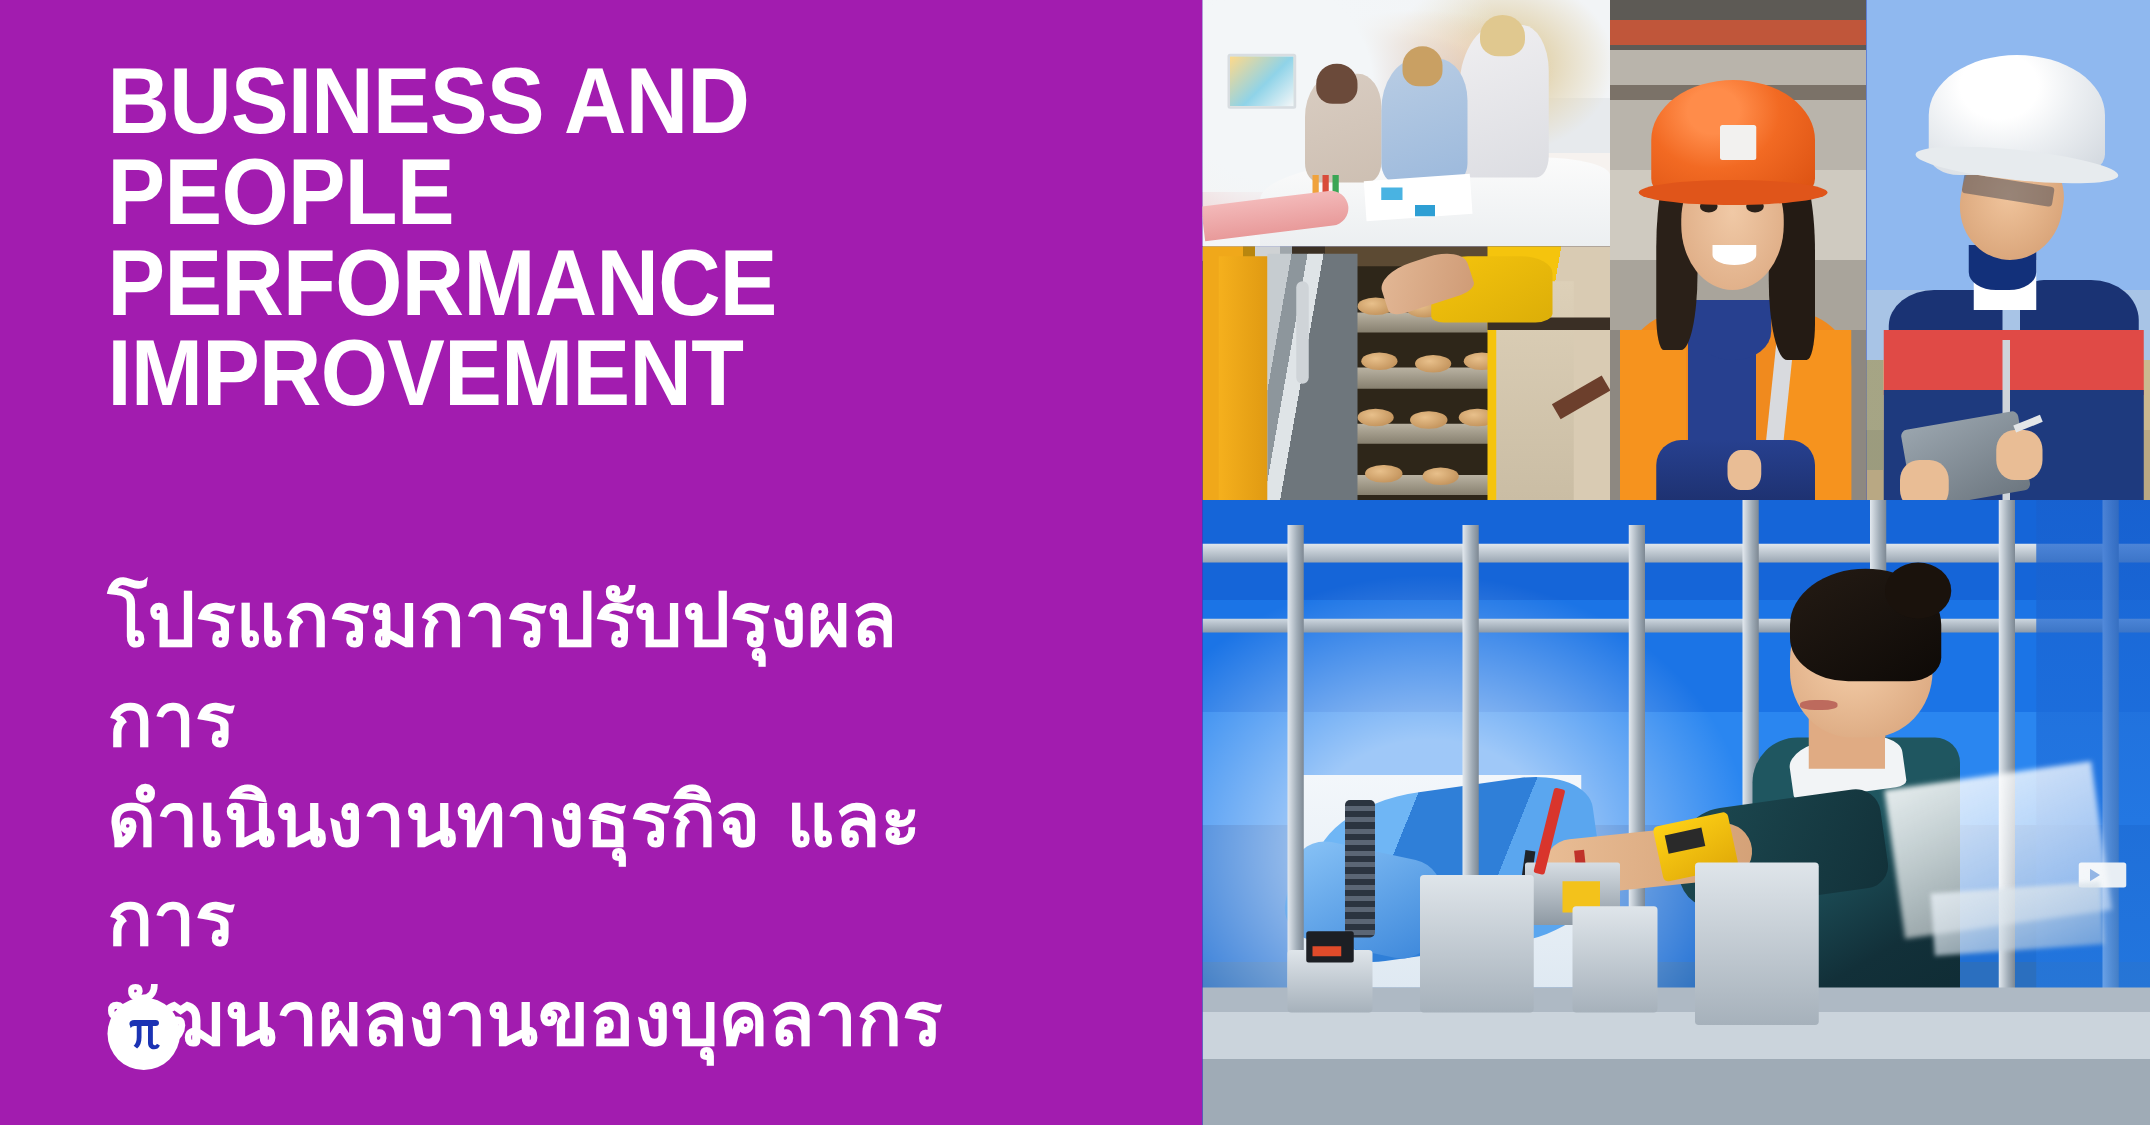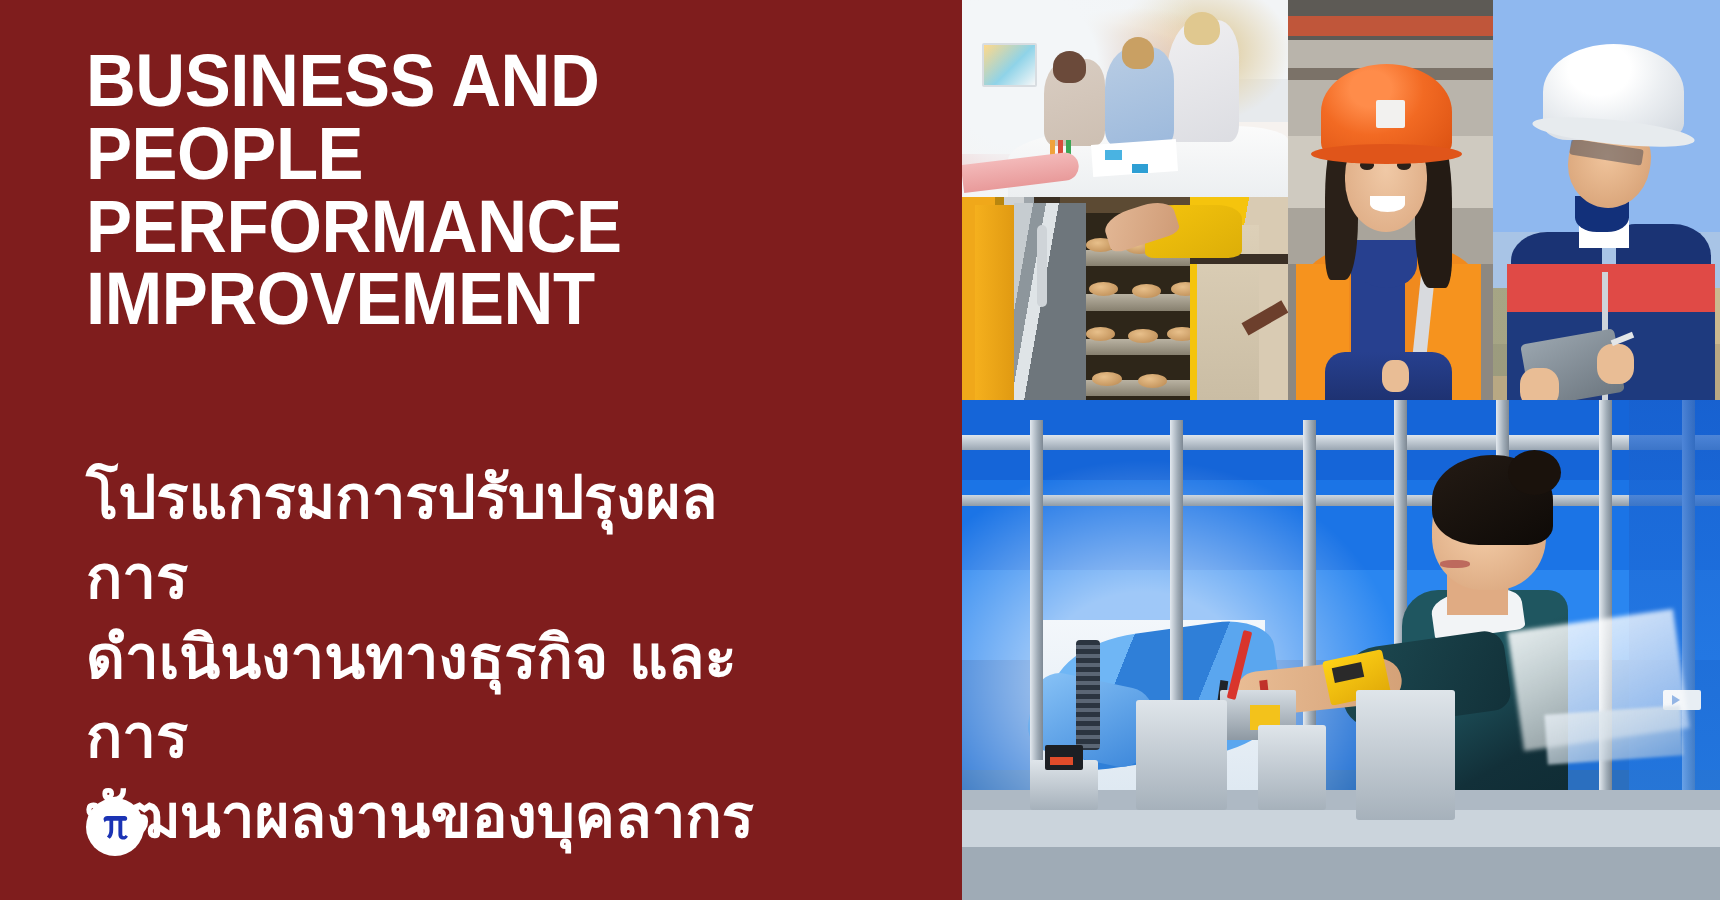--- a/index.html
+++ b/index.html
@@ -7,21 +7,21 @@
   body {
     font-family:"Liberation Sans", sans-serif;
     background:#1b33b4;
     position:relative;
   }
   .banner { position:relative; width:1720px; height:900px; background:#1b33b4; overflow:hidden; }
 
   
   .left-panel {
     position:absolute; left:0; top:0; width:962px; height:900px;
-    background:#7f1d1d;
+    background:#a21caf;
   }
   .headline {
     position:absolute; left:86px; top:44px; width:700px;
     color:#ffffff;
     font-family:"Liberation Sans Narrow","Liberation Sans",sans-serif;
     font-weight:700;
     font-size:75px;
     line-height:0.97;
     letter-spacing:-0.5px;
     text-transform:uppercase;

